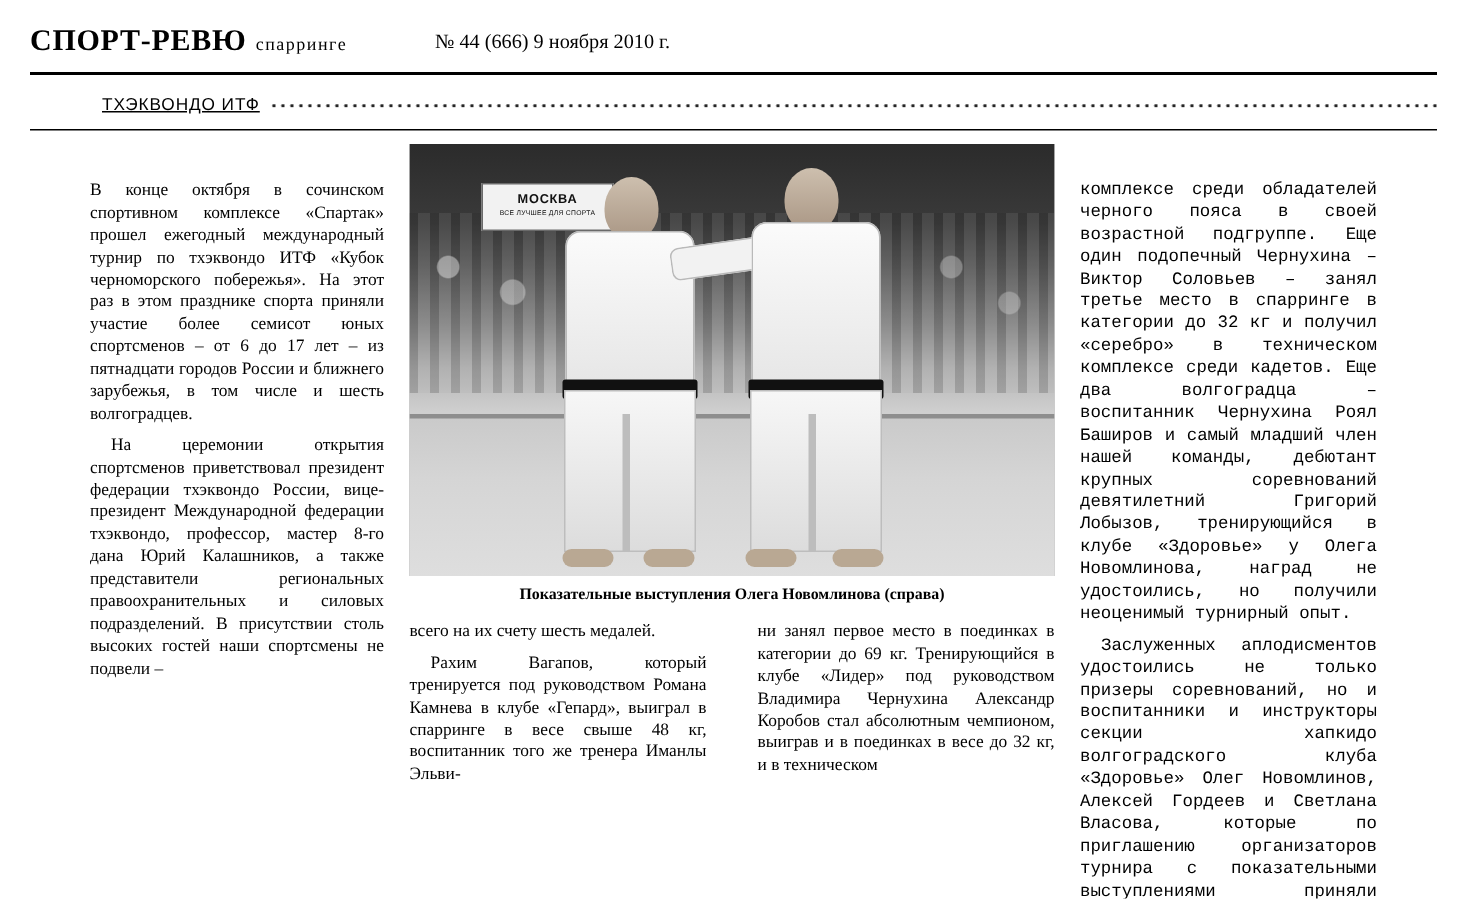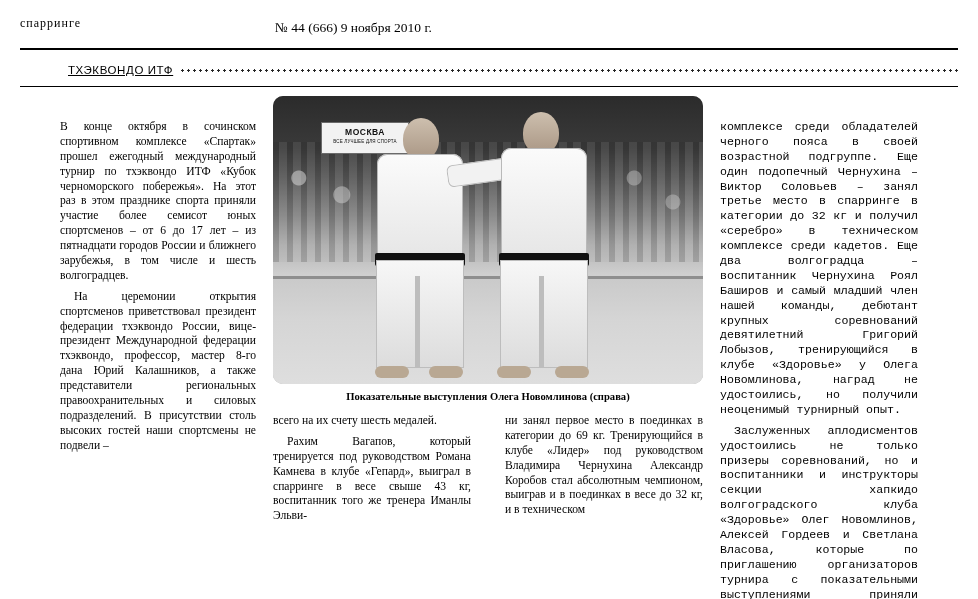--- a/index.html
+++ b/index.html
@@ -44,21 +44,21 @@
     color: #000;
   }
   .logo-sub {
     font-family: "Liberation Serif", serif;
     font-size: 12px;
     letter-spacing: 1px;
     color: #000;
   }
   .issue-line {
     position: absolute;
-    left: 255px;
+    left: 270px;
     top: 12px;
     font-size: 13.5px;
     color: #000;
     white-space: nowrap;
   }
   .masthead-rule {
     position: absolute;
     left: 0;
     right: 0;
     bottom: -2px;
@@ -147,21 +147,20 @@
     left: 253px;
     top: 0;
     width: 430px;
   }
   .photo {
     position: relative;
     width: 430px;
     height: 288px;
     overflow: hidden;
     background: #9a9a9a;
-    border-radius: 10px;
   }
   .photo-caption {
     margin-top: 7px;
     font-size: 10.6px;
     font-weight: bold;
     text-align: center;
     font-family: "Liberation Serif", serif;
   }
 
   
@@ -286,20 +285,21 @@
   .hand { position:absolute; width: 18px; height: 18px; background:#c3b29c; border-radius: 50%; }
   .h1 { bottom: 198px; left: 156px; }
 </style>
 </head>
 <body>
 
 <div class="page">
 
   <div class="masthead">
     <div class="logo-wrap">
+      <span class="logo-main">СПОРТ-РЕВЮ</span>
       <span class="logo-sub">спарринге</span>
     </div>
     <div class="issue-line">№ 44 (666) 9 ноября 2010 г.</div>
     <div class="masthead-rule"></div>
   </div>
 
   <div class="section-row">
     <span class="section-label">ТХЭКВОНДО ИТФ</span>
     <span class="dotted-fill"></span>
   </div>
@@ -343,21 +343,21 @@
           <div class="foot"></div>
           <div class="foot2"></div>
         </div>
       </div>
       <div class="photo-caption">Показательные выступления Олега Новомлинова (справа)</div>
     </div>
 
     <div class="lower-cols">
       <div class="lcol lcol-a">
         <p class="noindent">всего на их счету шесть медалей.</p>
-        <p>Рахим Вагапов, который тренируется под руководством Романа Камнева в клубе «Гепард», выиграл в спарринге в весе свыше 43 кг, воспитанник того же тренера Иманлы Эльви-</p>
+        <p>Рахим Вагапов, который тренируется под руководством Романа Камнева в клубе «Гепард», выиграл в спарринге в весе свыше 48 кг, воспитанник того же тренера Иманлы Эльви-</p>
       </div>
       <div class="lcol lcol-b">
         <p class="noindent">ни занял первое место в поединках в категории до 69 кг. Тренирующийся в клубе «Лидер» под руководством Владимира Чернухина Александр Коробов стал абсолютным чемпионом, выиграв и в поединках в весе до 32 кг, и в техническом</p>
       </div>
     </div>
 
     <div class="col col-right">
       <p class="noindent">комплексе среди обладателей черного пояса в своей возрастной подгруппе. Еще один подопечный Чернухина – Виктор Соловьев – занял третье место в спарринге в категории до 32 кг и получил «серебро» в техническом комплексе среди кадетов. Еще два волгоградца – воспитанник Чернухина Роял Баширов и самый младший член нашей команды, дебютант крупных соревнований девятилетний Григорий Лобызов, тренирующийся в клубе «Здоровье» у Олега Новомлинова, наград не удостоились, но получили неоценимый турнирный опыт.</p>
       <p>Заслуженных аплодисментов удостоились не только призеры соревнований, но и воспитанники и инструкторы секции хапкидо волгоградского клуба «Здоровье» Олег Новомлинов, Алексей Гордеев и Светлана Власова, которые по приглашению организаторов турнира с показательными выступлениями приняли участие в торжественной церемонии открытия «Кубка черноморского побережья».</p>
     </div>

